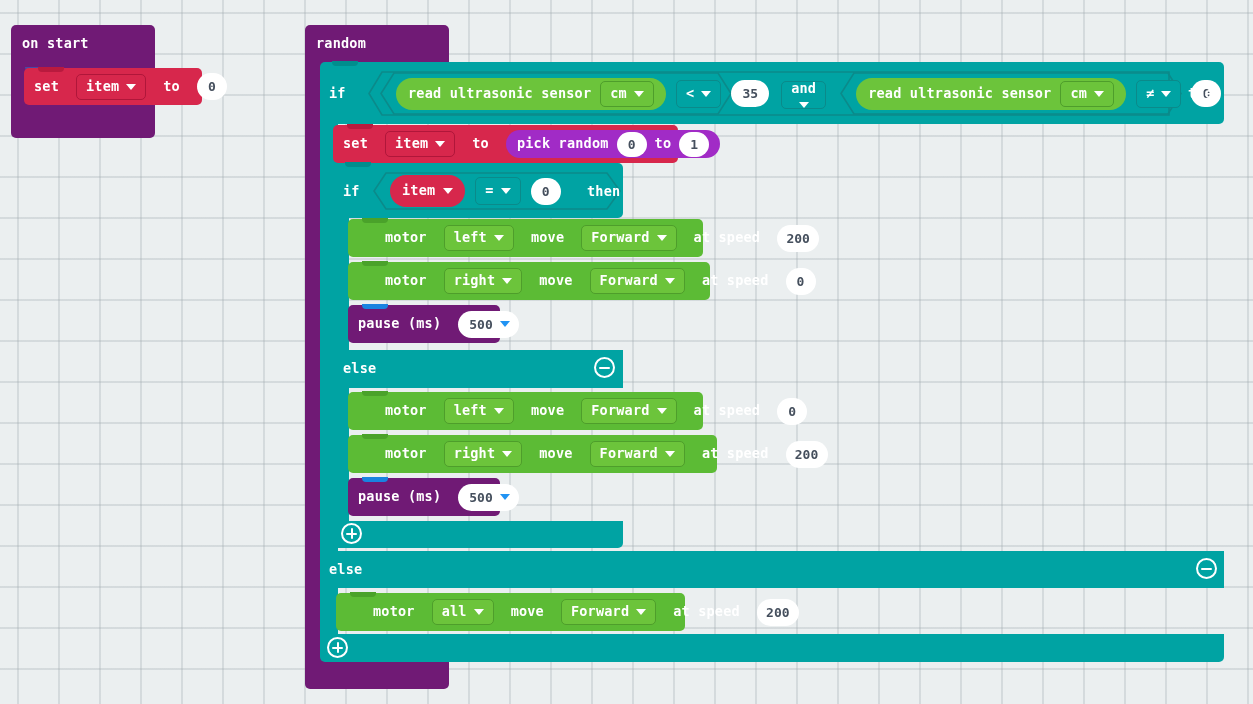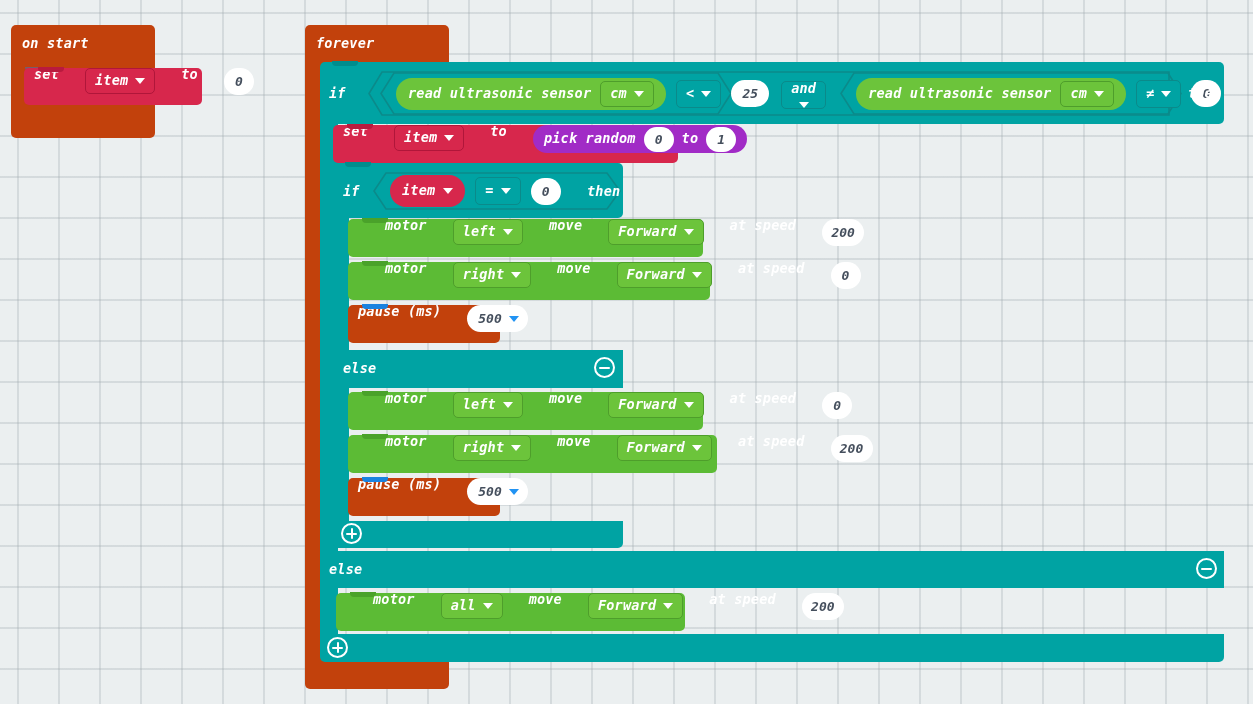--- a/index.html
+++ b/index.html
@@ -8,30 +8,30 @@
     width:1253px;height:704px;overflow:hidden;
     font-family:"DejaVu Sans Mono","Liberation Mono",monospace;
     background-color:#ebeff0;
     background-image:
       linear-gradient(to right, rgba(160,170,175,0.30) 1.6px, transparent 1.6px),
       linear-gradient(to bottom, rgba(160,170,175,0.30) 1.6px, transparent 1.6px);
     background-size:41px 41px, 41px 41px;
     background-position: 17px 12px, 17px 12px;
     position:relative;
   }
-  .canvas{position:absolute;inset:0;font-style:italic;}
+  .canvas{position:absolute;inset:0;}
 
   .blk{position:absolute;box-sizing:border-box;}
   .txt{
     color:#ffffff;font-size:13.5px;font-weight:700;
     letter-spacing:0.2px;white-space:nowrap;line-height:1;
     font-family:"DejaVu Sans Mono","Liberation Mono",monospace;
   }
   
-  .blue{background:#c2410c;border-radius:5px;}
+  .blue{background:#701a75;border-radius:5px;}
 
   
   .teal{background:#00a3a3;border-radius:5px;}
 
   
   .red{background:#d7274c;border-radius:5px;}
   
   .green{background:#5cbb35;border-radius:5px;padding-left:27px;}
   
   .purple{background:#a12bc6;border-radius:16px;}
@@ -74,21 +74,21 @@
   .caret-d{
     width:0;height:0;border-left:5px solid transparent;
     border-right:5px solid transparent;border-top:6px solid #2193f3;
   }
   
   .reporter{
     display:inline-flex;align-items:center;gap:9px;
     background:#6cc43b;border-radius:16px;height:32px;padding:0 12px;
     box-sizing:border-box;
   }
-  .row{display:flex;gap:26px;height:100%;}
+  .row{display:flex;align-items:center;gap:17px;height:100%;}
 
   
   .mut{
     position:absolute;width:21px;height:21px;border-radius:50%;
     border:2px solid #ffffff;box-sizing:border-box;
   }
   .mut::before{
     content:"";position:absolute;left:3px;top:7.5px;width:11px;height:2.5px;
     background:#ffffff;border-radius:1px;
   }
@@ -116,21 +116,21 @@
         <span class="caret"></span>
       </span>
       <span class="txt">to</span>
       <span class="num">0</span>
     </div>
   </div>
 
   <div class="blk blue" style="left:305px;top:25px;width:144px;height:37px;border-radius:5px 5px 0 0;"></div>
   <div class="blk blue" style="left:305px;top:55px;width:24px;height:614px;border-radius:0;"></div>
   <div class="blk blue" style="left:305px;top:660px;width:144px;height:29px;border-radius:0 0 5px 5px;"></div>
-  <div class="txt" style="position:absolute;left:316px;top:37px;">forever</div>
+  <div class="txt" style="position:absolute;left:316px;top:37px;">random</div>
 
   <div class="blk teal" style="left:320px;top:62px;width:904px;height:62px;">
     <div class="notch" style="background:#008d8d;left:12px;"></div>
   </div>
   <div class="txt" style="position:absolute;left:329px;top:87px;">if</div>
 
   <div style="position:absolute;left:368px;top:71px;width:802px;height:45px;">
 
     <svg width="802" height="45" style="position:absolute;left:0;top:0;">
       <polygon points="14,1 801,1 801,44 14,44 1,22.5" fill="none" stroke="#0b8a8a" stroke-width="1.6"></polygon>
@@ -146,21 +146,21 @@
             <span class="txt">read ultrasonic sensor</span>
             <span class="field field-g">
               <span class="txt">cm</span>
               <span class="caret"></span>
             </span>
           </span>
           <span class="field field-t" style="height:28px;">
             <span class="txt">&lt;</span>
             <span class="caret"></span>
           </span>
-          <span class="num" style="min-width:38px;">25</span>
+          <span class="num" style="min-width:38px;">35</span>
         </div>
       </div>
 
       <div style="margin-left:12px;">
         <span class="field field-t" style="height:28px;flex-direction:column;">
           <span class="txt">and</span>
           <span class="caret"></span>
         </span>
       </div>
 

